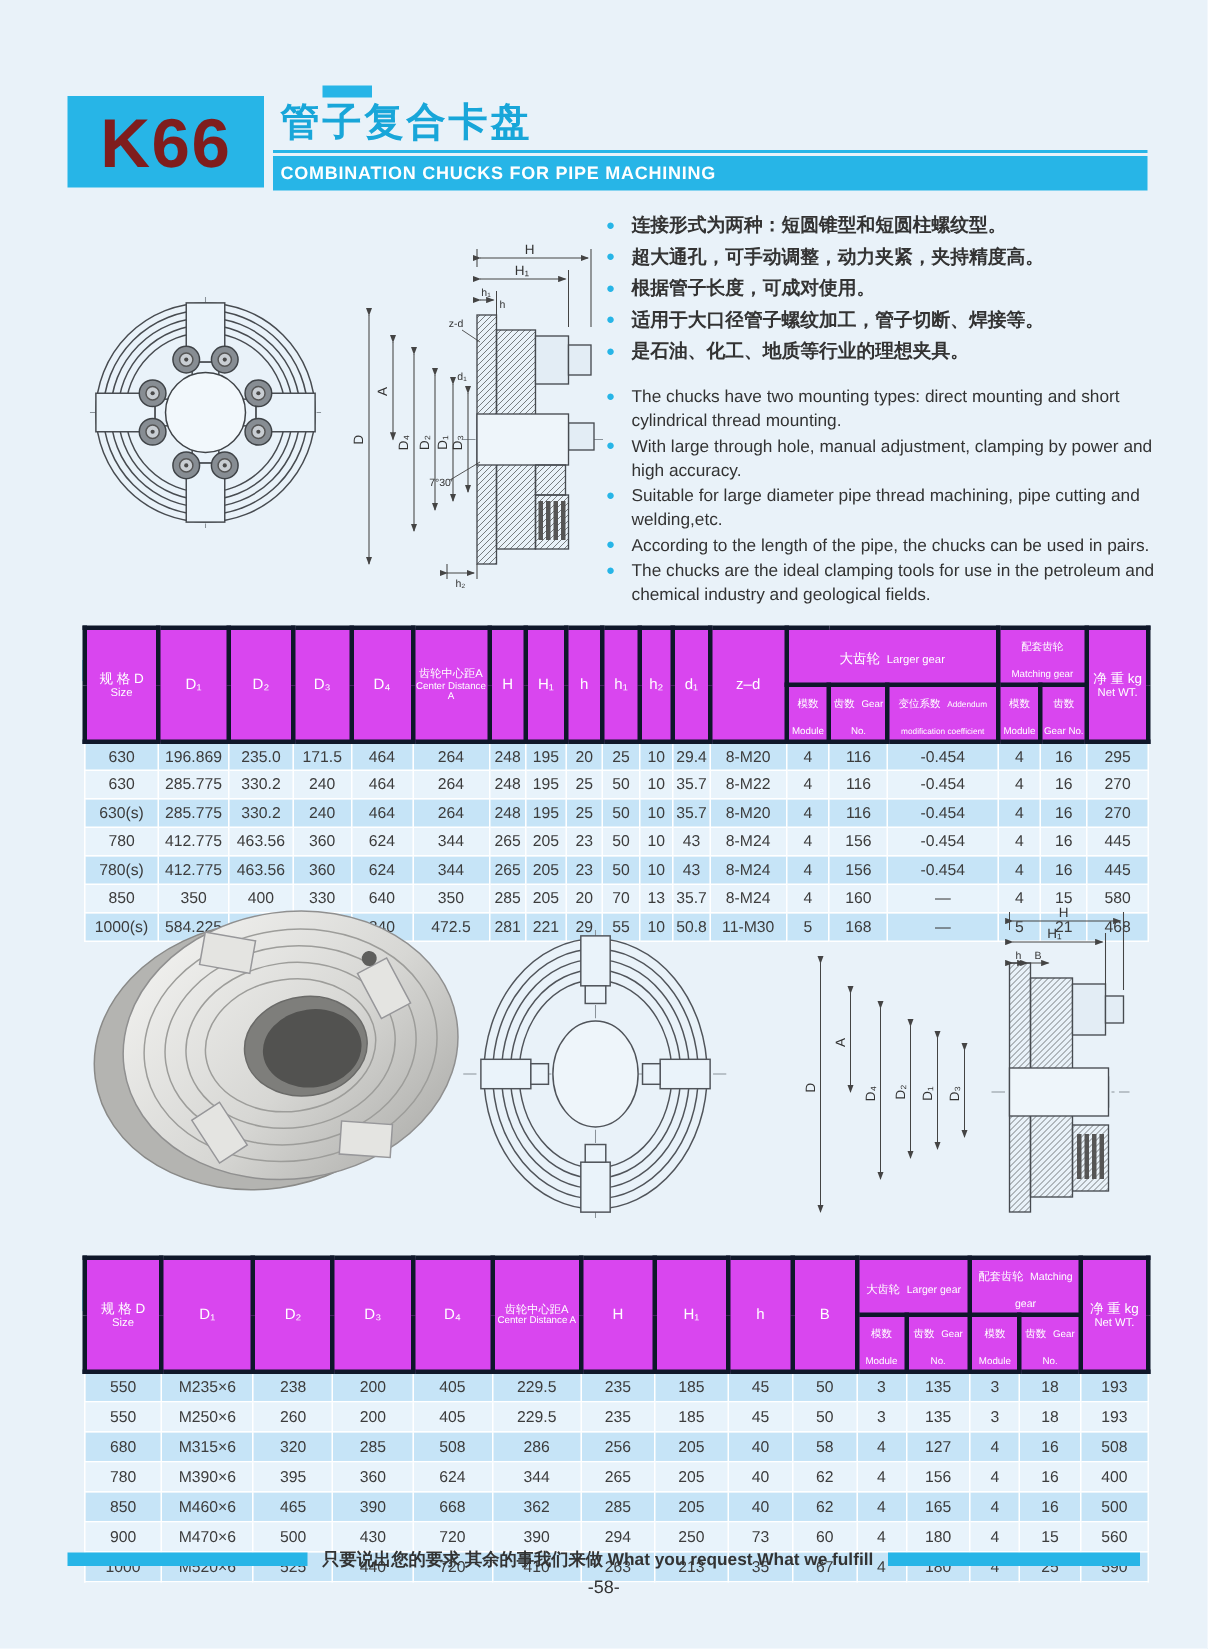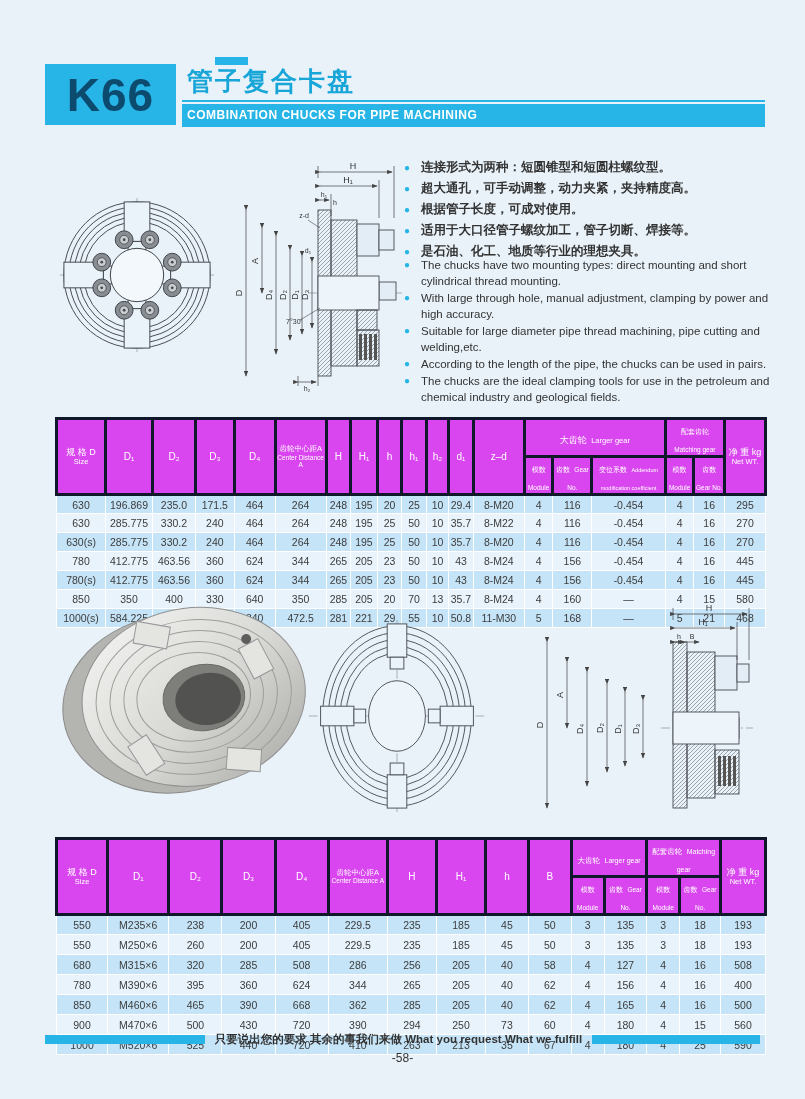--- a/index.html
+++ b/index.html
@@ -2,32 +2,32 @@
 <html><head>
 <meta charset="utf-8">
 <style>
   html,body{margin:0;padding:0;}
   body{font-family:"Liberation Sans","DejaVu Sans",sans-serif;}
   #page{position:relative;width:805px;height:1099px;background:#e9f2f9;overflow:hidden;}
   .abs{position:absolute;}
 
   
   #k66-box{left:45px;top:64px;width:131px;height:61px;background:#27b5e7;display:flex;align-items:center;justify-content:center;}
-  #k66-box span{color:#0c4a6e;font-size:46px;font-weight:bold;letter-spacing:1px;}
+  #k66-box span{color:#7f1d1d;font-size:46px;font-weight:bold;letter-spacing:1px;}
   #decor-mark{left:215px;top:57px;width:33px;height:8px;background:#27b5e7;}
   #title-zh{left:187px;top:64px;font-size:26px;font-weight:bold;color:#18a6d9;letter-spacing:2px;}
   #title-underline{left:182px;top:100px;width:583px;height:2px;background:#27b5e7;}
   #title-band{left:182px;top:104px;width:583px;height:23px;background:#27b5e7;color:#fff;
     font-size:12px;font-weight:bold;line-height:23px;padding-left:5px;box-sizing:border-box;letter-spacing:0.5px;}
 
   
   ul.features{list-style:none;margin:0;padding:0;width:378px;}
   ul.features li{position:relative;padding-left:17px;color:#333;}
   ul.features li::before{content:"●";position:absolute;left:0;top:0;color:#27b5e7;font-size:10px;}
-  #features-zh{left:404px;top:157px;}
+  #features-zh{left:404px;top:140px;}
   #features-zh li{font-size:12.5px;font-weight:bold;line-height:21px;}
   #features-en{left:404px;top:257px;}
   #features-en li{font-size:11.5px;line-height:16px;margin-bottom:1px;}
 
   
   .section-title{display:flex;align-items:center;gap:1px;margin-top:46px;}
   .section-title .sq{width:14px;height:14px;background:#27b5e7;}
   .section-title .zh{font-size:14px;font-weight:bold;color:#222;letter-spacing:1px;}
   .section-title .en{font-size:13.5px;color:#1d4ed8;}
   #sec1{left:55px;top:392px;}

